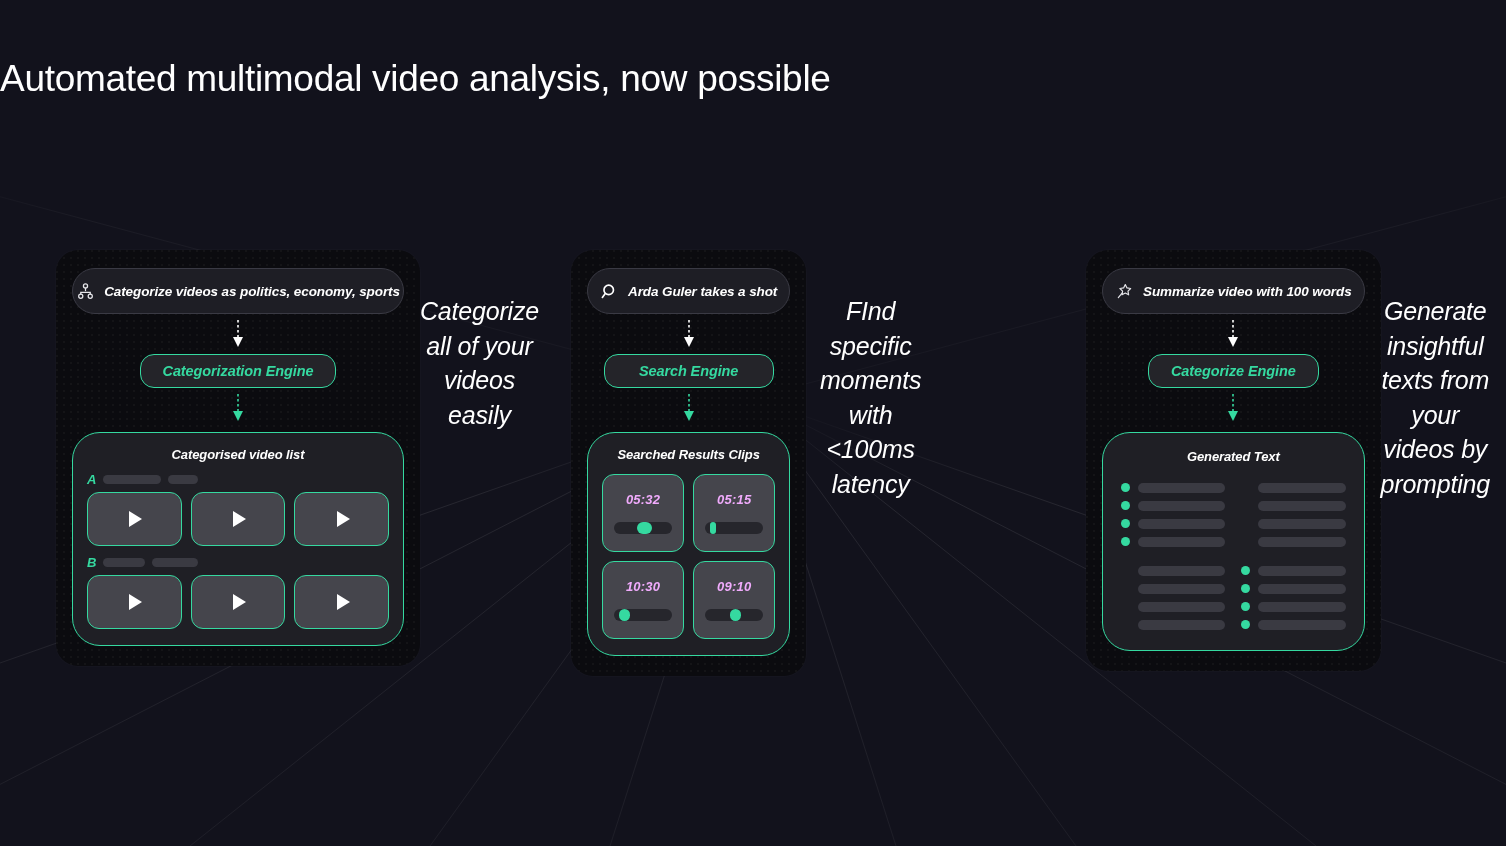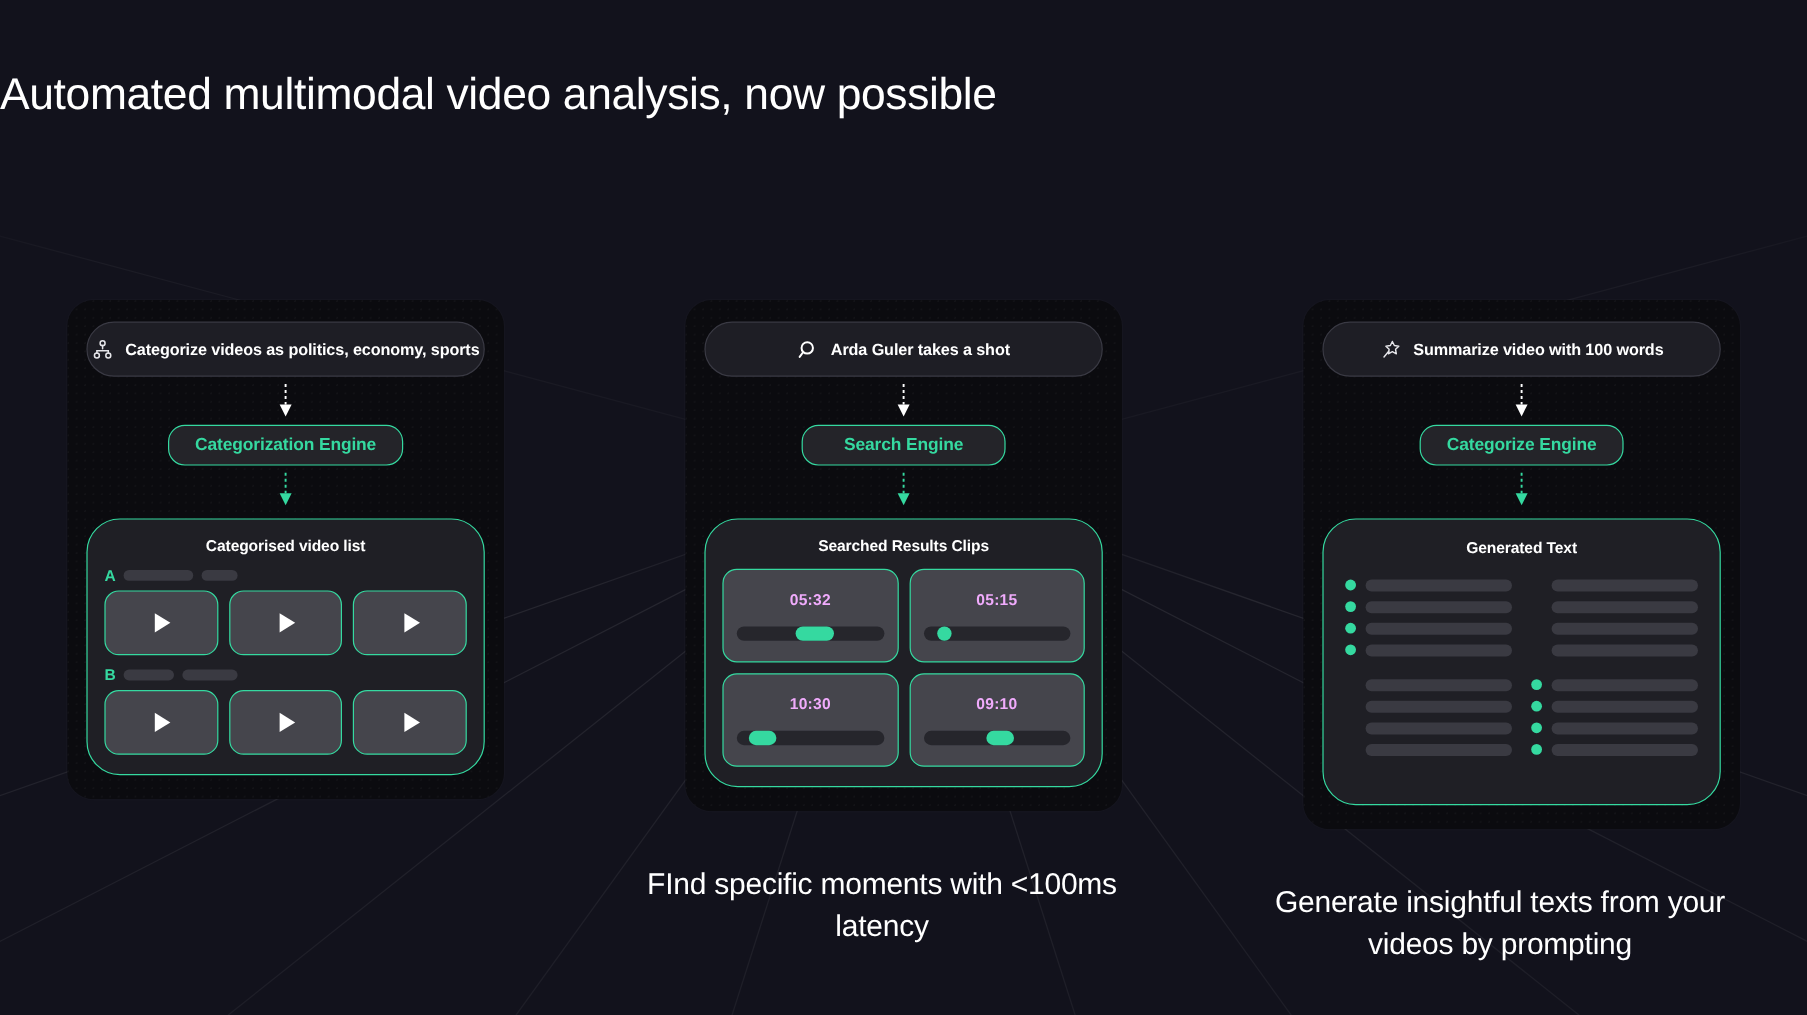--- a/index.html
+++ b/index.html
@@ -51,22 +51,23 @@
     height: 570px;
     display: flex;
     justify-content: center;
     gap: 151px;
     z-index: 4;
   }
 
   .column {
     width: 364px;
     display: flex;
-    flex-direction: column;
-    align-items: flex-end;
+    flex-direction: row;
+    align-items: flex-start;
+    font-style: italic;
   }
 
   
   .card {
     width: 364px;
     border-radius: 22px;
     background:
       radial-gradient(circle at 1px 1px, rgba(255,255,255,0.035) 0.8px, transparent 0.9px) 0 0 / 7px 7px,
       #0b0b0f;
     padding: 18px 16px 20px 16px;
@@ -379,20 +380,21 @@
                 <span class="play-tri"></span>
               </div>
             <div class="video-thumb">
                 <span class="play-tri"></span>
               </div>
           </div>
         </div>
       </div>
     </div>
 
+    <p class="caption">Categorize all of your videos easily</p>
   </div>
 
   <div class="column">
     <div class="card">
 
       <div class="prompt-pill">
         <svg class="pill-icon" viewBox="0 0 24 24" fill="none" stroke="#ffffff" stroke-width="2.1">
           <circle cx="11" cy="10" r="6"></circle>
           <line x1="6.4" y1="14.8" x2="3" y2="19.5" stroke-linecap="round"></line>
         </svg>
@@ -465,21 +467,21 @@
 
       <div class="engine-pill">
         <span class="engine-text">Categorize Engine</span>
       </div>
 
       <svg class="arrow" viewBox="0 0 12 30">
         <line x1="6" y1="1" x2="6" y2="18" stroke="#35d9a0" stroke-width="1.6" stroke-dasharray="2.5 2.5"></line>
         <polygon points="1,18 11,18 6,28" fill="#35d9a0"></polygon>
       </svg>
 
-      <div class="result-panel" style="padding-bottom:34px;padding-top:16px">
+      <div class="result-panel" style="padding-bottom:14px;padding-top:16px">
         <div class="panel-title" style="margin-bottom:16px">Generated Text</div>
         <div class="gen-grid">
 
           <div class="gen-block">
             <div class="gen-line-row">
                 <span class="gen-dot"></span>
                 <span class="gen-line" style="width:88%"></span>
               </div>
             <div class="gen-line-row">
                 <span class="gen-dot"></span>

